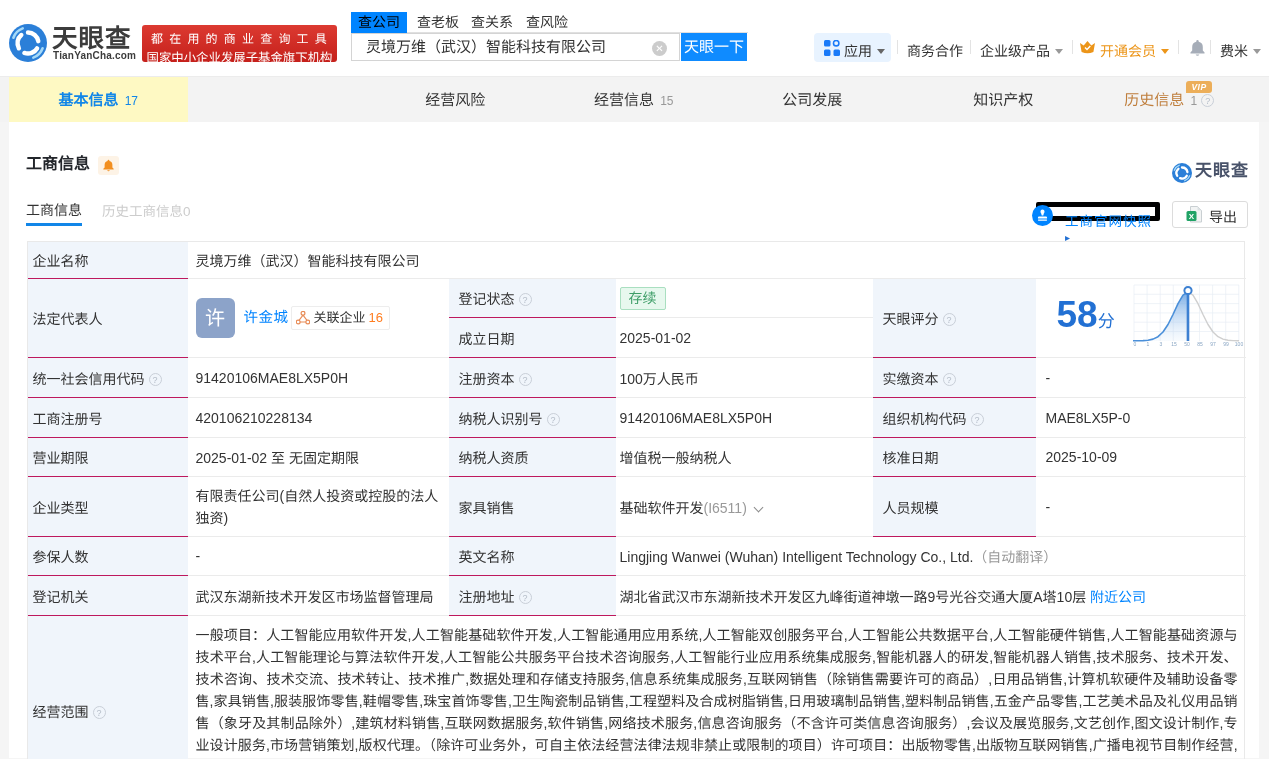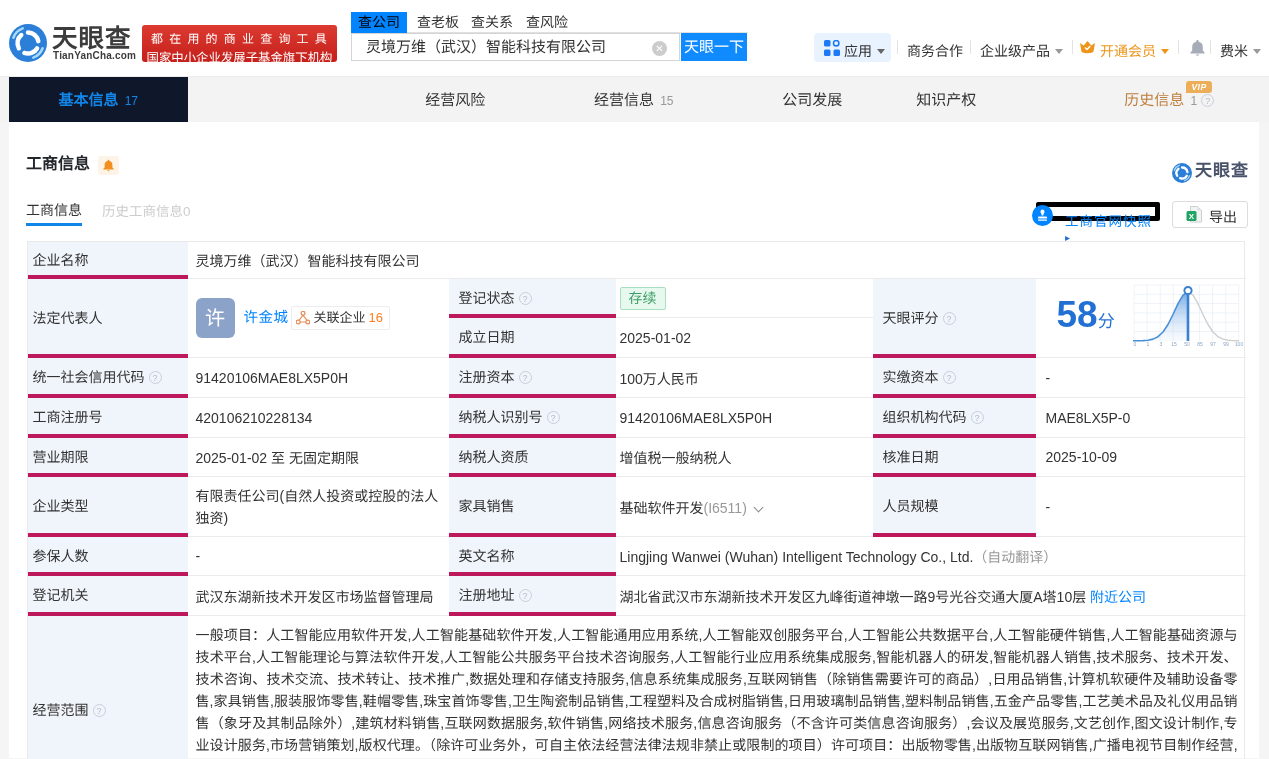--- a/index.html
+++ b/index.html
@@ -21,40 +21,40 @@
 #sclear { left:652px; top:41px; width:15px; height:15px; border-radius:50%; background:#ccc; color:#fff; font-size:10px; line-height:15px; text-align:center; }
 #sbtn { left:681px; top:33px; width:66px; height:28px; background:#0f8bff; color:#fff; font-size:15px; text-align:center; line-height:28px; }
 .hnav { top:40px; font-size:14px; color:#333; white-space:nowrap; }
 .hsep { top:40px; width:1px; height:14px; background:#e3e3e3; }
 .caret { display:inline-block; width:0; height:0; border-left:4px solid transparent; border-right:4px solid transparent; border-top:5px solid #666; vertical-align:2px; margin-left:5px; }
 #appbox { left:814px; top:33px; width:77px; height:29px; background:#e8f3ff; border-radius:4px; }
 
 #navtabs { position:relative; width:1269px; height:45px; background:#f3f3f3; }
 .ntab { position:absolute; top:0; width:178.5px; height:45px; line-height:45px; text-align:center; font-size:15px; color:#333; }
 .ntab .cnt { font-size:12px; color:#999; margin-left:2px; }
-#ntab1 { background:#0f172a; color:#1186e8; font-weight:bold; }
+#ntab1 { background:#fef9c3; color:#1186e8; font-weight:bold; }
 #ntab1 .cnt { color:#1186e8; font-weight:normal; }
 
 #card { position:relative; margin-left:9px; width:1250px; height:636px; background:#fff; }
 #secTitle { left:17px; top:34px; font-size:16px; line-height:16px; font-weight:bold; color:#23262b; }
 #bellBox { left:89px; top:34px; width:21px; height:19px; background:#fdf3e6; border-radius:3px; text-align:center; }
 #wmark { left:1163px; top:34px; }
 #wmark span { font-size:17px; font-weight:bold; color:#49536a; letter-spacing:1px; vertical-align:4px; margin-left:3px; }
 .subtab1 { left:17px; top:77px; font-size:14px; color:#333; }
 .subtab2 { left:93px; top:78px; font-size:13.5px; color:#ccc; }
 #subline { left:17px; top:101px; width:56px; height:3px; background:#1186e8; }
 #snapBtn { left:1027px; top:80px; width:124px; height:19px; border:5px solid #000000; border-radius:2px; background:#fdfdfe; }
 #snapBtn .t { position:absolute; left:24px; top:3px; font-size:13.5px; color:#0084ff; letter-spacing:1px; }
 #snapCircle { left:1023px; top:83px; width:21px; height:21px; background:#0084ff; border-radius:50%; z-index:2; text-align:center; }
 #expBtn { left:1163px; top:79px; width:76px; height:27px; border:1px solid #dcdcdc; border-radius:3px; background:#fff; }
 
 #tbl { position:absolute; left:17.5px; top:119px; width:1218px; border:1px solid #e9e9e9; border-bottom:none; }
 table { border-collapse:separate; border-spacing:0; width:100%; table-layout:fixed; }
 td { font-size:14px; color:#333; vertical-align:middle; border-bottom:1px solid #ebebeb; padding:0; }
-td.lb { background:#f0f5fb; border-bottom:4px solid #be185d; padding-left:10px; color:#333; }
+td.lb { background:#f0f5fb; border-bottom:1px solid #be185d; padding-left:10px; color:#333; }
 td.lb1 { padding-left:5px; }
 td.vl { padding-left:4px; }
 td.vl1 { padding-left:8px; }
 td.vl3 { padding-left:10px;margin-left:12px; }
 .q { display:inline-block; width:13px; height:13px; border:1px solid #c9cfd8; border-radius:50%; font-size:9px; color:#b4bcc8; text-align:center; line-height:12px; vertical-align:1px; margin-left:4px; font-weight:normal; }
 .green { display:inline-block; height:23px; line-height:21px; padding:0 8px; background:#e7f8ee; border:1px solid #a9dfc0; border-radius:2px; color:#3f9e68; font-size:14px; }
 .blue { color:#0084ff; text-decoration:none; }
 .gray { color:#999; }
 #avatar { display:inline-block; width:39px; height:40px; background:#8ca3c9; border-radius:6px; color:#fff; font-size:20px; text-align:center; line-height:40px; vertical-align:middle; }
 #relBadge { display:inline-block; height:24px; line-height:22px; border:1px solid #ededed; border-radius:2px; padding:0 6px 0 4px; margin-left:3px; font-size:13px; color:#333; vertical-align:middle; background:#fff; }
@@ -120,21 +120,21 @@
   </svg>
   <div class="abs hsep" style="left:1210px"></div>
   <div class="abs hnav" style="left:1220px">费米<span class="caret" style="border-top-color:#999"></span></div>
 </div>
 
 <div id="navtabs">
   <div class="ntab" id="ntab1" style="left:9px">基本信息 <span class="cnt">17</span></div>
   <div class="ntab" style="left:366px">经营风险</div>
   <div class="ntab" style="left:544.5px">经营信息 <span class="cnt">15</span></div>
   <div class="ntab" style="left:723px">公司发展</div>
-  <div class="ntab" style="left:857px">知识产权</div>
+  <div class="ntab" style="left:914px">知识产权</div>
   <div class="ntab" style="left:1080px;color:#bf7e3c">历史信息 <span class="cnt">1</span><span class="q" style="margin-left:4px">?</span>
     <div style="position:absolute;left:106px;top:4px;width:26px;height:12px;line-height:12px;background:#ecae59;border-radius:3px 3px 3px 0;color:#fff;font-size:8.5px;font-weight:bold;font-style:italic;text-align:center;letter-spacing:.5px">VIP</div>
   </div>
 </div>
 
 <div id="card">
   <div class="abs" id="secTitle">工商信息</div>
   <div class="abs" id="bellBox"><svg width="11" height="13" viewBox="0 0 15 16" style="margin-top:3px">
     <path d="M7.5 0 a1.2 1.2 0 0 1 1.2 1.2 v.6 a5.3 5.3 0 0 1 4.1 5.2 v3.6 l1.7 2 a.6.6 0 0 1 -.5 1 H1 a.6.6 0 0 1 -.5 -1 l1.7 -2 V7 a5.3 5.3 0 0 1 4.1 -5.2 v-.6 A1.2 1.2 0 0 1 7.5 0 z" fill="#f28f20"></path>
     <path d="M5.7 14.5 h3.6 a1.9 1.9 0 0 1 -3.6 0 z" fill="#f28f20"></path>

